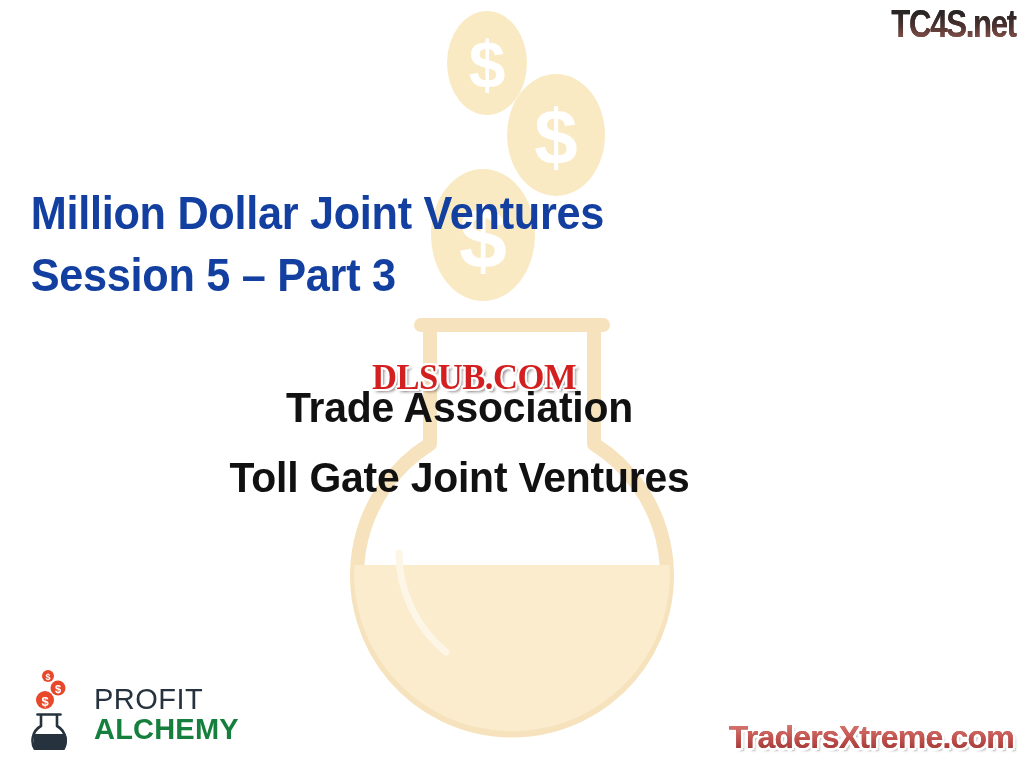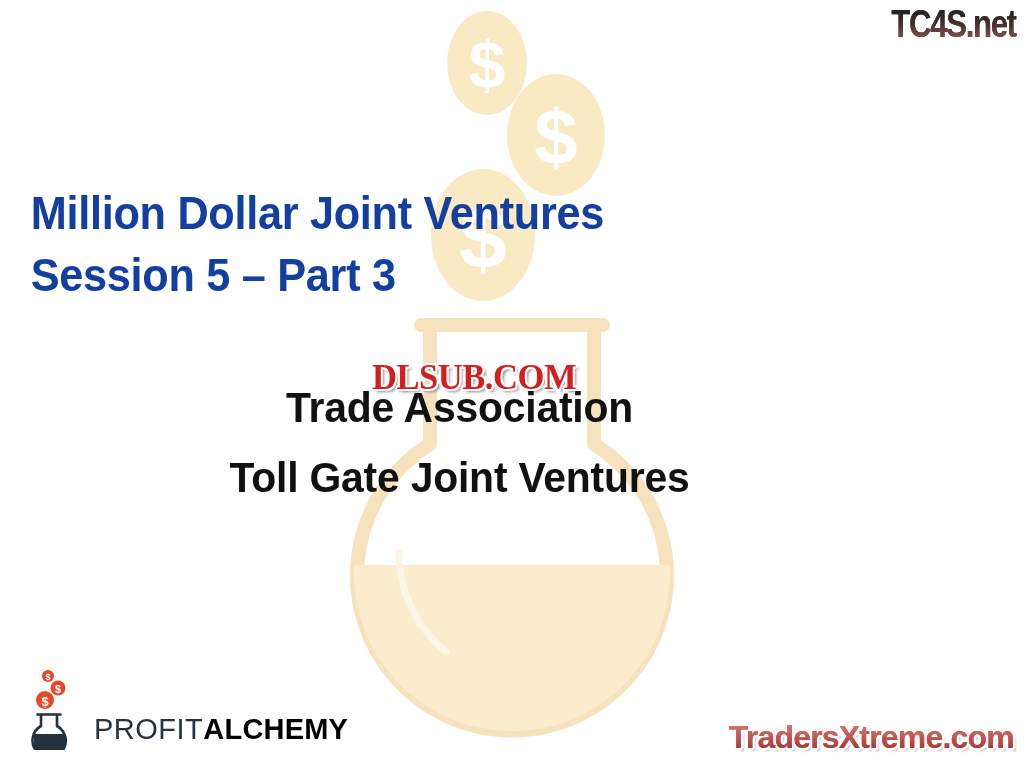--- a/index.html
+++ b/index.html
@@ -181,35 +181,35 @@
     position: absolute;
     left: 26px;
     bottom: 18px;
     z-index: 9;
     display: flex;
     align-items: flex-end;
     gap: 10px;
   }
   #pa-wordmark {
     display: flex;
-    flex-direction: row;
+    flex-direction: column;
     justify-content: flex-start;
     line-height: 1;
     padding-bottom: 6px;
   }
   #pa-profit {
     color: #26333f;
     font-family: "Liberation Sans", sans-serif;
     font-weight: normal;
     font-size: 29px;
     letter-spacing: 0.5px;
     line-height: 30px;
   }
   #pa-alchemy {
-    color: #000000;
+    color: #15803d;
     font-family: "Liberation Sans", sans-serif;
     font-weight: bold;
     font-size: 29px;
     letter-spacing: 0.2px;
     line-height: 30px;
   }
 </style>
 </head>
 <body>
 

